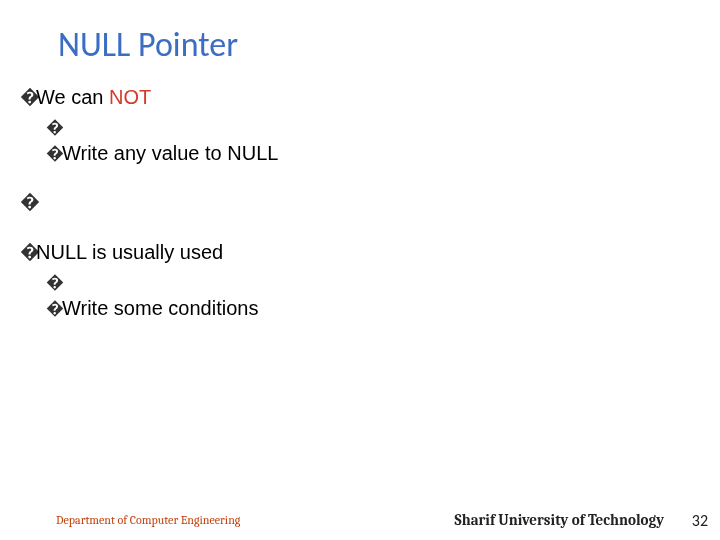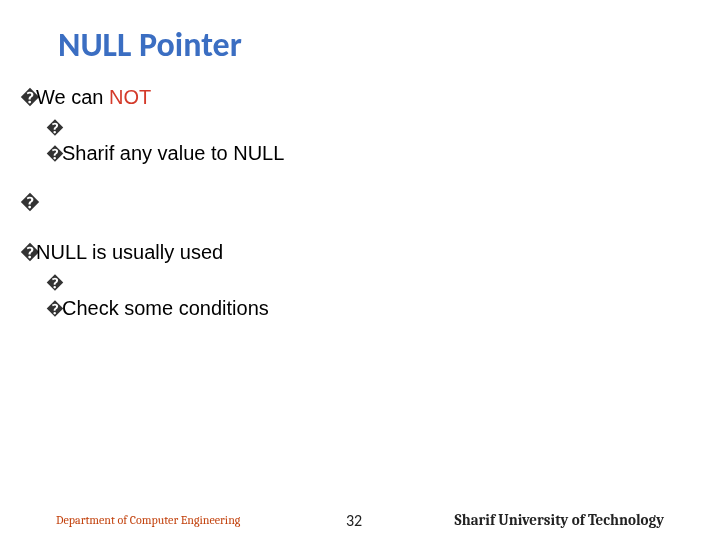--- a/index.html
+++ b/index.html
@@ -11,21 +11,20 @@
     position: relative;
     overflow: hidden;
   }
   .title {
     position: absolute;
     left: 58px;
     top: 24px;
     font-size: 34px;
     color: #3b6ec2;
     font-family: Calibri, Arial, sans-serif;
-    font-weight: bold;
   }
   .content {
     position: absolute;
     left: 20px;
     top: 82px;
     width: 660px;
   }
   .top-item {
     display: flex;
     align-items: flex-start;
@@ -79,21 +78,21 @@
   .footer-left {
     position: absolute;
     left: 56px;
     font-size: 12px;
     color: #c2410c;
   }
   .footer-center {
     position: absolute;
     left: 0;
     width: 708px;
-    text-align: center;
+    text-align: right;
     font-size: 16px;
     color: #222;
     font-family: Calibri, Arial, sans-serif;
   }
   .footer-right {
     position: absolute;
     right: 56px;
     font-size: 15px;
     font-weight: bold;
     color: #222;
@@ -109,40 +108,40 @@
   <div class="top-item">
     <span class="bullet">�</span>
     <span class="text"><span>We can </span><span class="red">NOT</span></span>
   </div>
   <div class="sub-list">
     <div class="sub-item">
       <span class="bullet">�</span>
     </div>
     <div class="sub-item">
       <span class="bullet">�</span>
-      <span class="text">Sharif any value to NULL</span>
+      <span class="text">Write any value to NULL</span>
     </div>
   </div>
 
   <div class="top-item">
     <span class="bullet">�</span>
   </div>
   <div class="spacer"></div>
 
   <div class="top-item">
     <span class="bullet">�</span>
     <span class="text">NULL is usually used</span>
   </div>
   <div class="sub-list">
     <div class="sub-item">
       <span class="bullet">�</span>
     </div>
     <div class="sub-item">
       <span class="bullet">�</span>
-      <span class="text">Check some conditions</span>
+      <span class="text">Write some conditions</span>
     </div>
   </div>
 
 </div>
 
 <div class="footer">
   <div class="footer-center">32</div>
   <div class="footer-left">Department of Computer Engineering</div>
   <div class="footer-right">Sharif University of Technology</div>
 </div>

